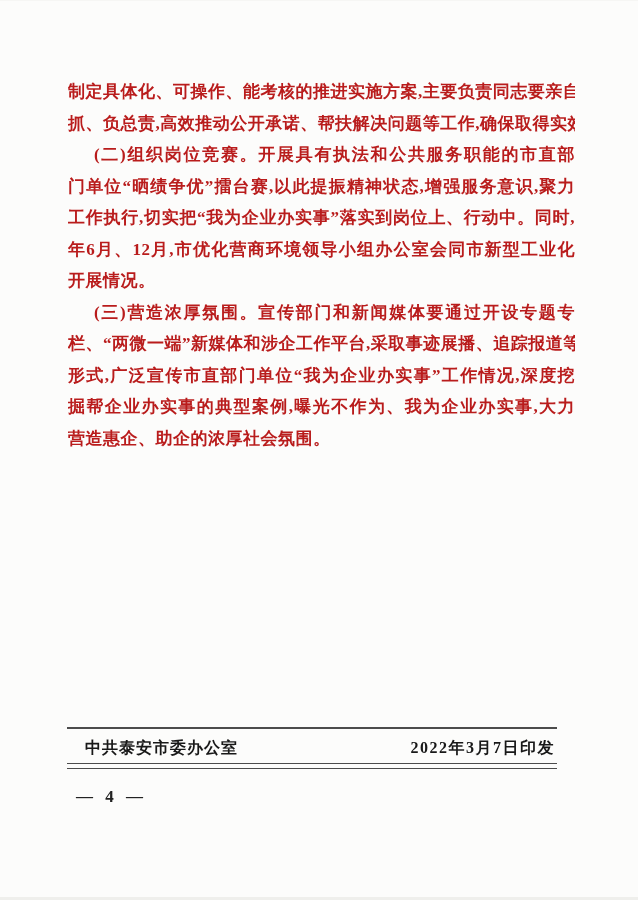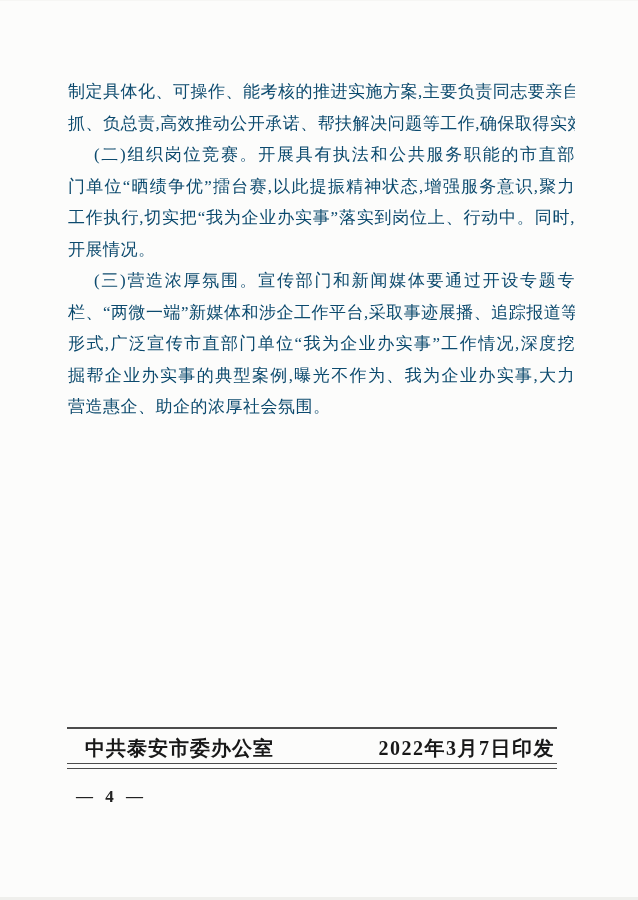--- a/index.html
+++ b/index.html
@@ -19,23 +19,23 @@
     inset: 0;
     background: #fcfcfb;
     box-shadow: inset 0 -3px 0 #efefec, inset 0 1px 0 #f6f6f4;
   }
   
   .textblock {
     position: absolute;
     left: 68px;
     top: 76px;
     width: 507px;
-    color: #0c4a6e;
+    color: #b91c1c;
     font-size: 17px;
-    font-weight: 400;
+    font-weight: 700;
     letter-spacing: 0.5px;
   }
   .line {
     height: 31.5px;
     line-height: 31.5px;
     overflow: hidden;
     white-space: nowrap;
     text-align: justify;
     text-align-last: justify;
   }
@@ -68,21 +68,21 @@
   .footer-row {
     position: absolute;
     left: 67px;
     top: 734px;
     width: 490px;
     height: 28px;
     display: flex;
     justify-content: space-between;
     align-items: center;
     color: #181818;
-    font-size: 20px;
+    font-size: 16px;
     font-weight: 700;
   }
   .footer-issuer {
     padding-left: 18px;
     letter-spacing: 1px;
   }
   .footer-date {
     padding-right: 2px;
     letter-spacing: 1.5px;
   }
@@ -102,20 +102,21 @@
 <div class="scan-page">
 
   <div class="textblock">
 
     <div class="line">制定具体化、可操作、能考核的推进实施方案,主要负责同志要亲自</div>
     <div class="line">抓、负总责,高效推动公开承诺、帮扶解决问题等工作,确保取得实效。</div>
 
     <div class="line indent">(二)组织岗位竞赛。开展具有执法和公共服务职能的市直部</div>
     <div class="line">门单位“晒绩争优”擂台赛,以此提振精神状态,增强服务意识,聚力</div>
     <div class="line">工作执行,切实把“我为企业办实事”落实到岗位上、行动中。同时,</div>
+    <div class="line">年6月、12月,市优化营商环境领导小组办公室会同市新型工业化</div>
     <div class="line end">开展情况。</div>
 
     <div class="line indent">(三)营造浓厚氛围。宣传部门和新闻媒体要通过开设专题专</div>
     <div class="line">栏、“两微一端”新媒体和涉企工作平台,采取事迹展播、追踪报道等</div>
     <div class="line">形式,广泛宣传市直部门单位“我为企业办实事”工作情况,深度挖</div>
     <div class="line">掘帮企业办实事的典型案例,曝光不作为、我为企业办实事,大力</div>
     <div class="line end">营造惠企、助企的浓厚社会氛围。</div>
   </div>
 
   <div class="footer-rule-top"></div>

